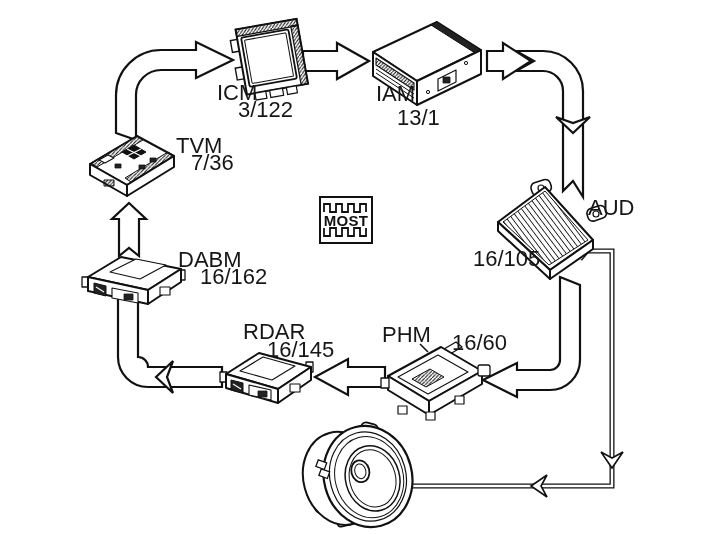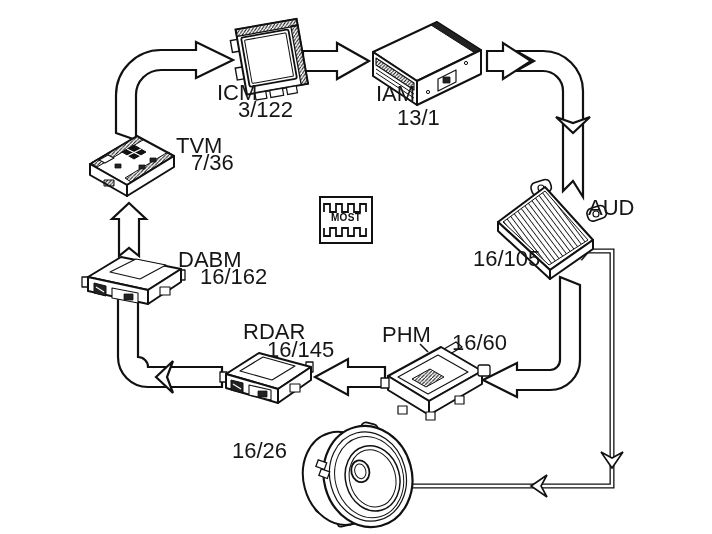--- a/index.html
+++ b/index.html
@@ -1,21 +1,21 @@
 <!DOCTYPE html>
 <html><head>
 <meta charset="utf-8">
 <style>
   html,body{margin:0;padding:0;background:#fff;}
   #stage{position:relative;width:712px;height:534px;background:#fff;overflow:hidden;
          font-family:"Liberation Sans", sans-serif;color:#161616;}
   #diagram-svg{position:absolute;left:0;top:0;}
   .lbl{position:absolute;font-size:22px;line-height:19px;white-space:nowrap;color:#161616;}
   .most-text{position:absolute;left:321px;top:212px;width:50px;text-align:center;
-             font-weight:bold;font-size:10px;letter-spacing:.3px;color:#111;}
+             font-weight:bold;font-size:15px;letter-spacing:.3px;color:#111;}
 </style>
 </head>
 <body>
 
 <div id="stage">
 
 <svg id="diagram-svg" width="712" height="534" viewBox="0 0 712 534">
   <defs>
     <pattern id="hatch" patternUnits="userSpaceOnUse" width="3.6" height="3.6">
       <path d="M0,3.6 L3.6,0" stroke="#111" stroke-width="1.1" fill="none"></path>
@@ -196,17 +196,16 @@
   <div class="lbl" style="left:243px;top:322px">RDAR</div>
   <div class="lbl" style="left:267px;top:340px">16/145</div>
 
   <div class="lbl" style="left:178px;top:250px">DABM</div>
   <div class="lbl" style="left:200px;top:267px">16/162</div>
 
   <div class="lbl" style="left:176px;top:136px">TVM</div>
   <div class="lbl" style="left:191px;top:153px">7/36</div>
 
   <div class="lbl" style="left:232px;top:441px">
-    <div>16/26</div>
   </div>
 
   <div class="most-text">MOST</div>
 </div>
 
 </body></html>

